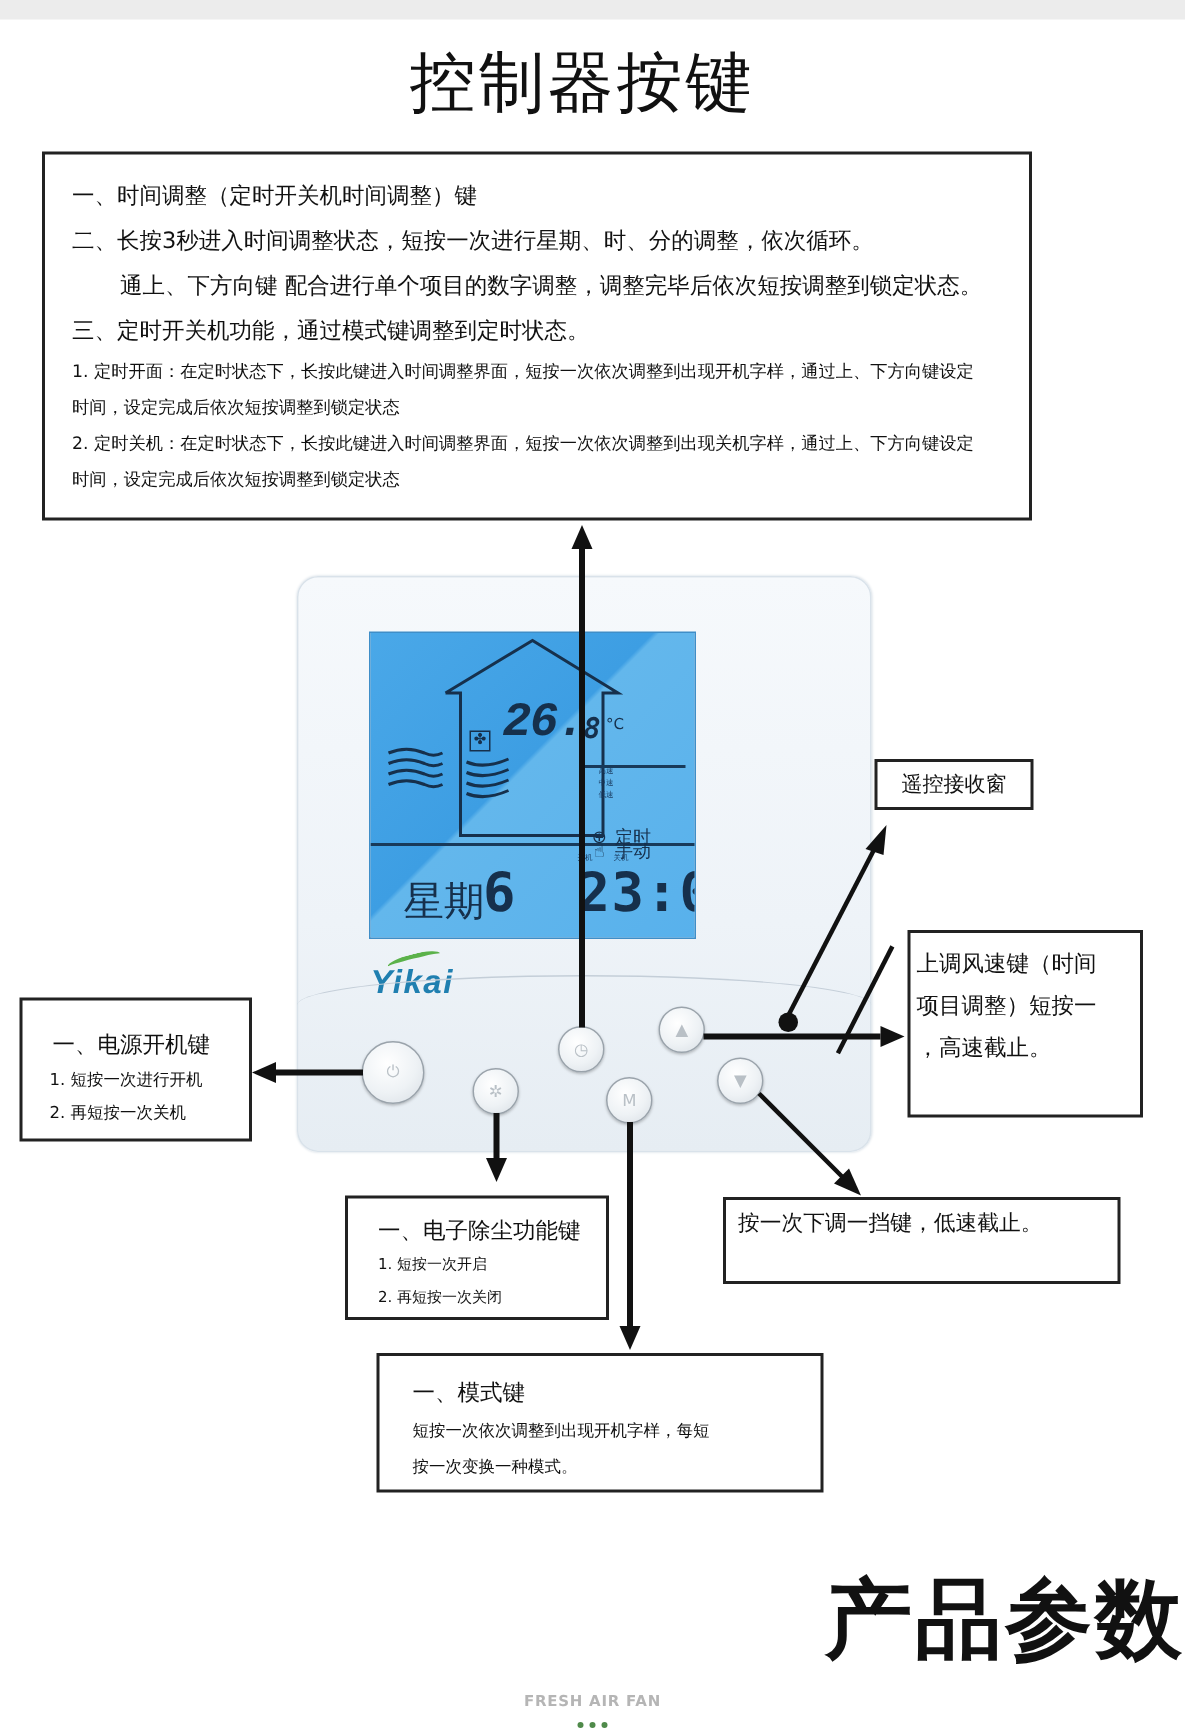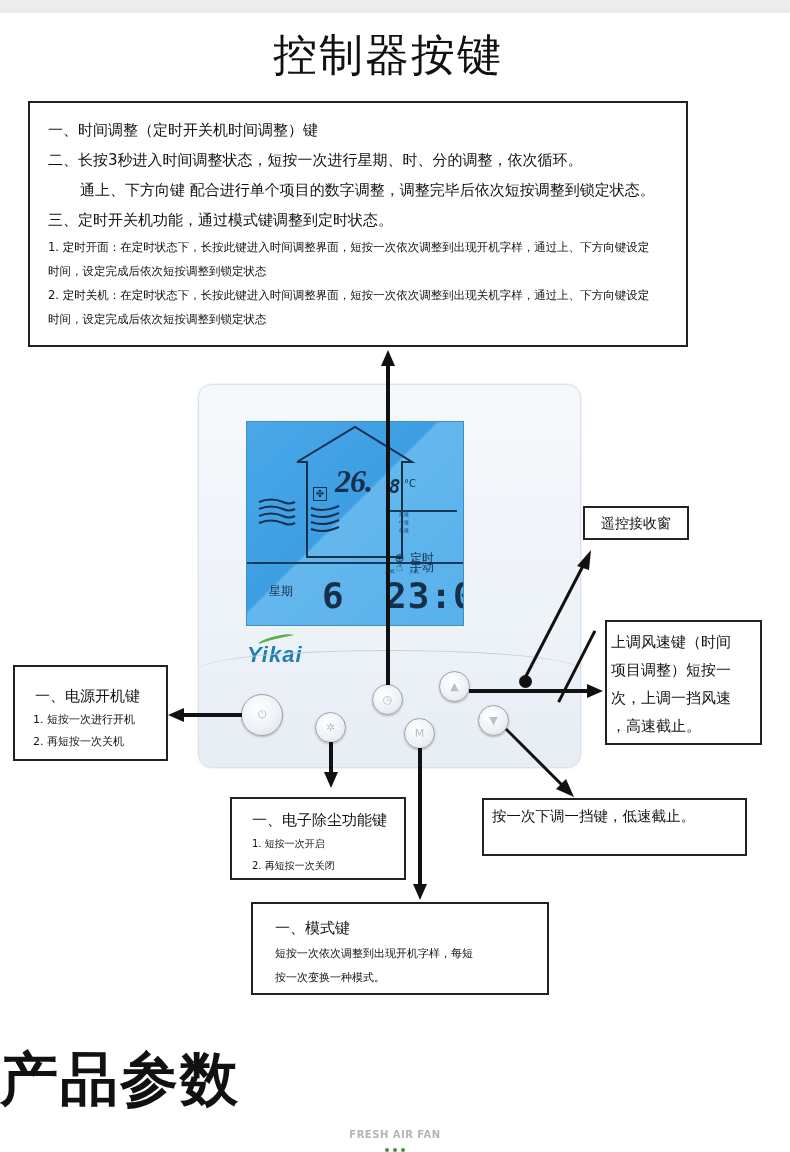--- a/index.html
+++ b/index.html
@@ -13,28 +13,28 @@
   .main-box .l { font-size: 15px; line-height: 30px; white-space: nowrap; }
   .main-box .l.indent { padding-left: 32px; }
   .main-box .s { font-size: 11.5px; line-height: 24px; white-space: nowrap; }
 
   
   .device { position: absolute; left: 198px; top: 384px; width: 383px; height: 384px; border-radius: 14px; background: linear-gradient(180deg,#f6f9fc 0%,#eef3f8 60%,#e6edf3 100%); border: 1px solid #d9e2ea; box-shadow: 0 0 2px #ccd6df; }
   .lcd { position: absolute; left: 246px; top: 421px; width: 218px; height: 205px; background: linear-gradient(135deg,#4aa8e8 0%,#3d9ee3 45%,#63b7ec 46%,#58b1ec 100%); border: 1px solid #3f8ec8; overflow: hidden; }
   .lcd-divider { position: absolute; left: 0; width: 218px; height: 2px; background: #183a5a; top: 140px; }
   .lcd-right-line { position: absolute; left: 142px; top: 88px; width: 68px; height: 2px; background: #183a5a; }
   .house { position: absolute; left: 0; top: 0; }
-  .temp { position: absolute; left: 88px; top: 41px; font-family: Liberation Serif, serif; font-size: 32px; font-weight: bold; color: #16304c; letter-spacing: -1px; font-style: italic; }
+  .temp { position: absolute; left: 88px; top: 41px; font-family: Liberation Mono, monospace; font-size: 32px; font-weight: bold; color: #16304c; letter-spacing: -1px; font-style: italic; }
   .temp-dec { position: absolute; left: 142px; top: 53px; font-family: "DejaVu Sans Mono", monospace; font-size: 19px; font-weight: bold; color: #16304c; font-style: italic; }
   .temp-unit { position: absolute; left: 157px; top: 56px; font-size: 10px; color: #16304c; }
   .fan-box { position: absolute; left: 66px; top: 65px; width: 14px; height: 14px; border: 1px solid #16304c; font-size: 10px; line-height: 12px; text-align: center; color: #16304c; }
   .speeds { position: absolute; left: 152px; top: 88px; font-size: 5px; line-height: 8px; color: #1b3d62; }
   .mode { position: absolute; font-size: 12px; color: #16304c; white-space: nowrap; }
   .mode .ic { display: inline-block; width: 13px; text-align: center; margin-right: 4px; font-size: 12px; }
-  .week { position: absolute; left: 22px; top: 161px; font-size: 12px; color: #16304c; }
+  .week { position: absolute; left: 22px; top: 161px; font-size: 27px; color: #16304c; }
   .week-num { position: absolute; left: 75px; top: 153px; font-family: "DejaVu Sans Mono", monospace; font-size: 36px; color: #16304c; font-weight: bold; }
   .clock { position: absolute; left: 138px; top: 153px; font-family: "DejaVu Sans Mono", monospace; font-size: 36px; color: #16304c; font-weight: bold; letter-spacing: 1px; }
   .onoff { position: absolute; left: 138px; top: 146px; font-size: 5px; color: #1b3d62; white-space: nowrap; }
   .onoff span { margin-right: 14px; }
   .logo { position: absolute; left: 247px; top: 642px; font-size: 22px; font-style: italic; font-weight: bold; color: #1f7fb0; letter-spacing: 1px; font-family: "Liberation Sans", sans-serif; }
   .logo-leaf { position: absolute; left: 258px; top: 636px; width: 36px; height: 8px; border-top: 3px solid #5bb24a; border-radius: 50% 50% 0 0; transform: rotate(-14deg); }
   .curve { position: absolute; left: 198px; top: 650px; width: 383px; height: 40px; border-top: 1px solid #c4ced8; border-radius: 50%; }
 
   .btn { position: absolute; border-radius: 50%; background: radial-gradient(circle at 40% 35%, #ffffff 0%, #eef2f5 55%, #d8dee4 100%); border: 1px solid #9aa3ab; box-shadow: 0 1px 2px rgba(0,0,0,0.25); color: #b9c0c6; text-align: center; font-size: 11px; cursor: pointer; }
   .ir-window { position: absolute; left: 519px; top: 675px; width: 13px; height: 13px; border-radius: 50%; background: #111; }
@@ -52,21 +52,21 @@
   .ir-box { left: 583px; top: 506px; width: 106px; height: 34px; font-size: 14px; line-height: 30px; text-align: center; }
   .up-box { left: 605px; top: 620px; width: 157px; height: 125px; padding: 6px 0 0 4px; font-size: 15px; line-height: 28px; }
   .dust-box { left: 230px; top: 797px; width: 176px; height: 83px; padding: 8px 0 0 20px; overflow: hidden; }
   .dust-box .h { font-size: 15px; line-height: 26px; white-space: nowrap; }
   .dust-box .i { font-size: 10px; line-height: 22px; }
   .down-box { left: 482px; top: 798px; width: 265px; height: 58px; padding: 2px 0 0 8px; font-size: 14.5px; line-height: 28px; }
   .mode-box { left: 251px; top: 902px; width: 298px; height: 93px; padding: 10px 0 0 22px; }
   .mode-box .h { font-size: 15px; line-height: 28px; }
   .mode-box .i { font-size: 11px; line-height: 24px; }
 
-  .section-title { position: absolute; left: 0; top: 1041px; width: 790px; text-align: left; font-size: 58px; font-weight: bold; color: #111; letter-spacing: 2px; }
+  .section-title { position: absolute; left: 0; top: 1041px; width: 790px; text-align: right; font-size: 58px; font-weight: bold; color: #111; letter-spacing: 2px; }
   .section-sub { position: absolute; left: 0; top: 1129px; width: 790px; text-align: center; font-size: 10px; font-weight: bold; color: #b5b5b5; letter-spacing: 0.5px; }
   .dots { position: absolute; left: 380px; top: 1148px; width: 30px; height: 4px; text-align: center; }
   .dots span { display: inline-block; width: 4px; height: 4px; border-radius: 50%; background: #4f8a4a; margin: 0 2px; vertical-align: top; }
 </style>
 </head>
 <body>
 
 <div class="topbar"></div>
 <h1 class="page-title">控制器按键</h1>
 
@@ -162,21 +162,20 @@
   <div class="h">一、电源开机键</div>
   <div class="i">1. 短按一次进行开机</div>
   <div class="i">2. 再短按一次关机</div>
 </div>
 
 <div class="box ir-box">遥控接收窗</div>
 
 <div class="box up-box">
   <div>上调风速键（时间</div>
   <div>项目调整）短按一</div>
-  <div>次，上调一挡风速</div>
   <div>，高速截止。</div>
 </div>
 
 <div class="box dust-box">
   <div class="h">一、电子除尘功能键</div>
   <div class="i">1. 短按一次开启</div>
   <div class="i">2. 再短按一次关闭</div>
 </div>
 
 <div class="box down-box">

